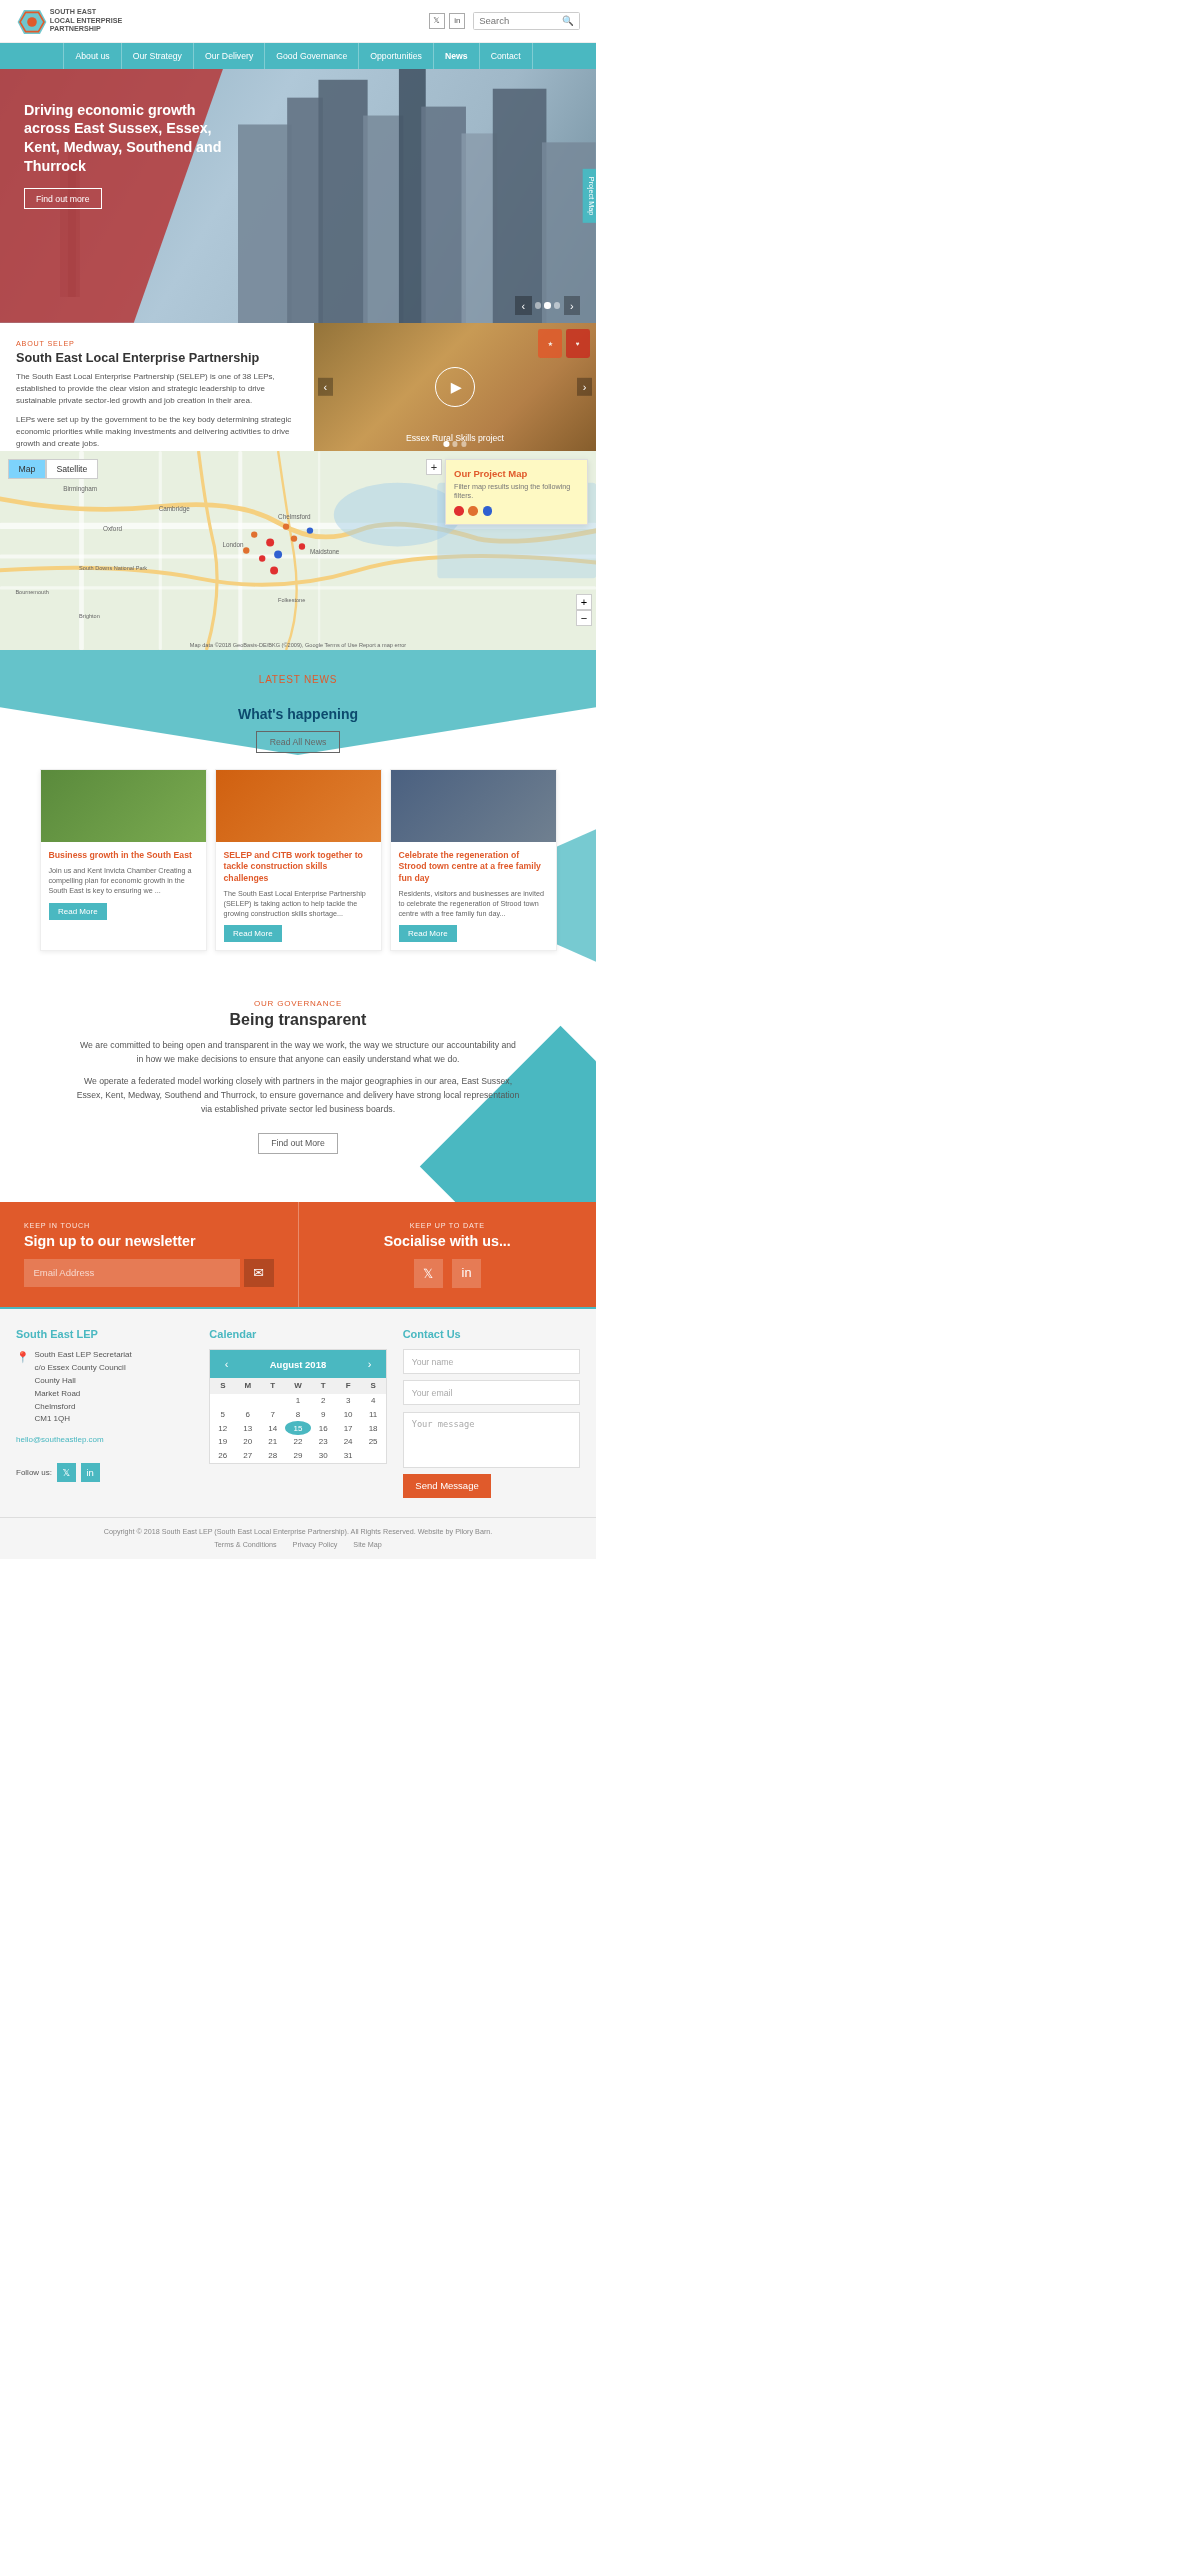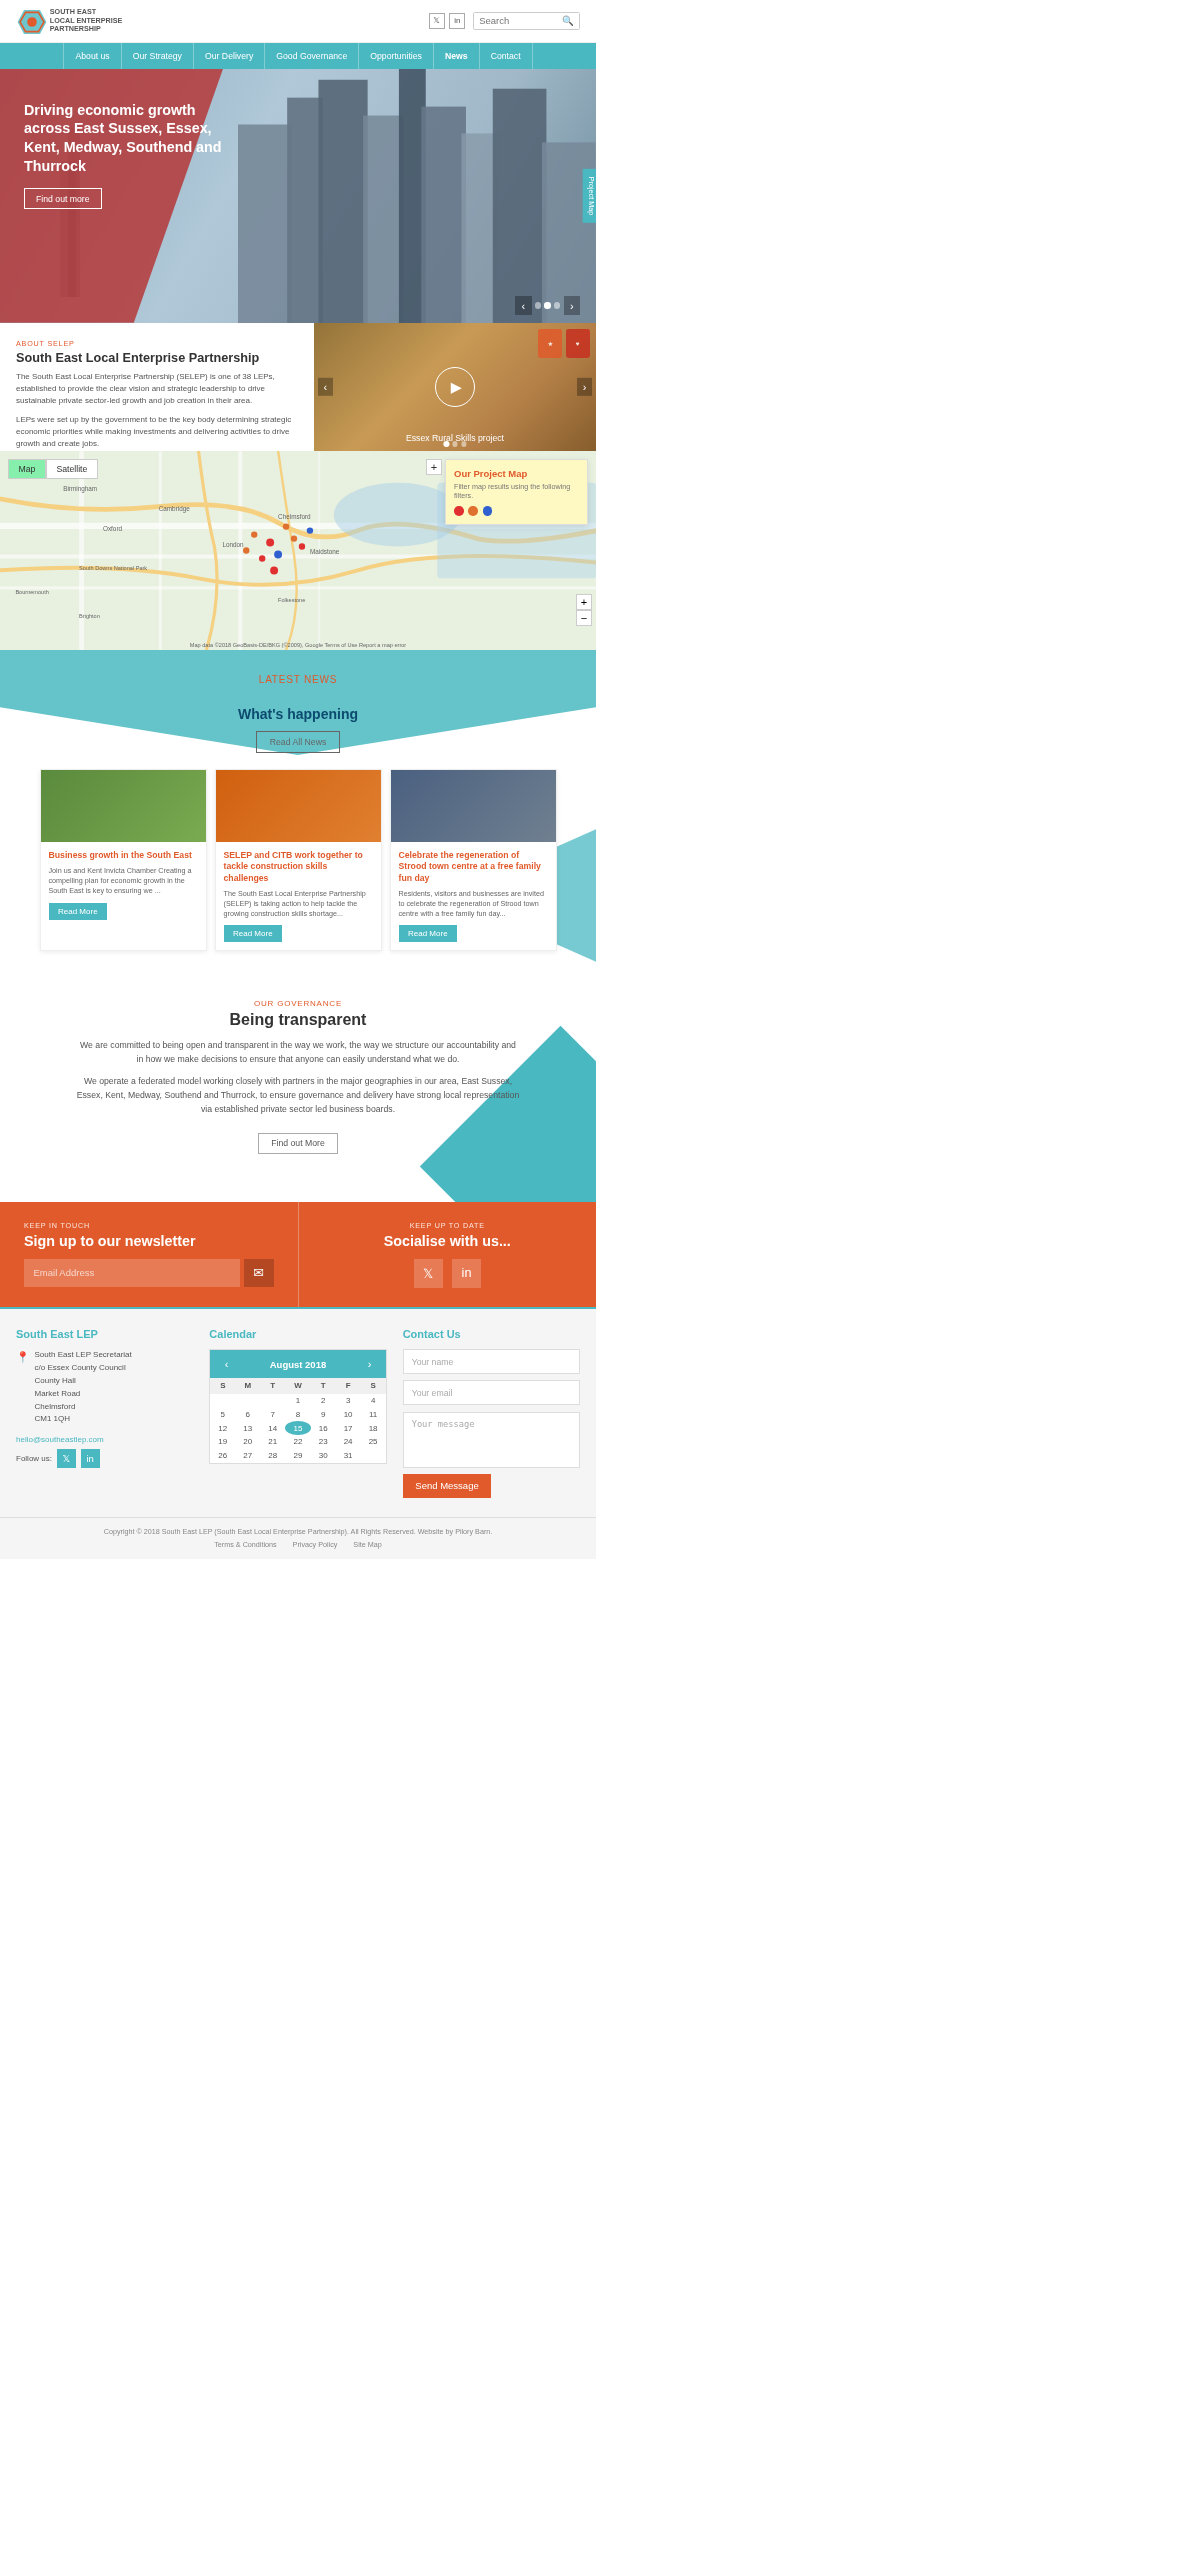--- a/index.html
+++ b/index.html
@@ -51,21 +51,21 @@
     .carousel-dot { width: 5.6px; height: 5.6px; border-radius: 50%; background: rgba(255,255,255,0.5); }
     .carousel-dot.active { background: #fff; }
     .carousel-prev, .carousel-next { position: absolute; top: 50%; transform: translateY(-50%); color: #fff; background: rgba(0,0,0,0.3); border: none; cursor: pointer; padding: 3.2px 5.6px; font-size: 11px; z-index: 10; }
     .carousel-prev { left: 4px; }
     .carousel-next { right: 4px; }
 
     
     .map-section { height: 199px; position: relative; background: #e8ead8; }
     .map-tabs { position: absolute; top: 8px; left: 8px; display: flex; gap: 0; z-index: 5; }
     .map-tab { background: #fff; border: 0.8px solid #ccc; padding: 4px 9.5px; font-size: 8.7px; cursor: pointer; }
-    .map-tab.active { background: #86efac; }
+    .map-tab.active { background: #7dd3fc; }
     .map-placeholder { width: 100%; height: 100%; background: linear-gradient(135deg, #d4e8c2 0%, #b8d4b0 30%, #a0c8e0 60%, #c8d8a8 100%); position: relative; overflow: hidden; }
     .map-overlay-card { position: absolute; top: 8px; right: 8px; background: #fef9c3; border: 0.8px solid #ddd; padding: 8px; width: 143px; z-index: 5; box-shadow: 0 1.6px 6.4px rgba(0,0,0,0.1); }
     .map-overlay-card h4 { font-size: 9.5px; color: #e05a2b; margin-bottom: 3.2px; }
     .map-overlay-card p { font-size: 7.2px; color: #777; }
     .map-plus { position: absolute; top: 8px; right: 154px; background: #fff; border: 0.8px solid #ccc; width: 16px; height: 16px; display: flex; align-items: center; justify-content: center; cursor: pointer; font-size: 11px; z-index: 5; }
     .map-attribution { position: absolute; bottom: 1.6px; left: 50%; transform: translateX(-50%); font-size: 5.6px; color: #666; z-index: 5; white-space: nowrap; }
     .map-zoom { position: absolute; bottom: 24px; right: 4px; display: flex; flex-direction: column; z-index: 5; }
     .map-zoom button { background: #fff; border: 0.8px solid #ccc; width: 16px; height: 16px; cursor: pointer; font-size: 11px; display: flex; align-items: center; justify-content: center; }
     .news-label { font-size: 10px; color: #e05a2b; text-transform: uppercase; letter-spacing: 0.8px; margin-bottom: 3.2px; position: relative; z-index: 2; }
     .news-title { font-size: 14px; color: #0c4a6e; margin-bottom: 9.5px; position: relative; z-index: 2; margin-top: 21px; }
@@ -99,21 +99,21 @@
     .social-follow-icon { width: 29px; height: 29px; background: rgba(255,255,255,0.2); display: flex; align-items: center; justify-content: center; color: #fff; font-size: 12.7px; cursor: pointer; }
 
     
     .footer-main { display: flex; gap: 16px; padding: 19px 16px; background: #f5f5f5; border-top: 2.4px solid #4ab8c1; }
     .footer-col { flex: 1; }
     .footer-col h3 { font-size: 11px; color: #4ab8c1; margin-bottom: 9.5px; font-weight: bold; }
     .footer-col p { font-size: 8px; color: #555; line-height: 1.6; }
     .footer-address { display: flex; gap: 4.8px; margin-bottom: 6.4px; }
     .footer-address-icon { color: #e05a2b; font-size: 11px; flex-shrink: 0; margin-top: 1.6px; }
     .footer-email { color: #4ab8c1; font-size: 8px; text-decoration: none; }
-    .footer-social { display: flex; align-items: center; gap: 4.8px; margin-top: 5px; }
+    .footer-social { display: flex; align-items: center; gap: 4.8px; margin-top: 19px; }
     .footer-social-label { font-size: 8px; color: #555; }
     .footer-social-icon { width: 19px; height: 19px; background: #4ab8c1; display: flex; align-items: center; justify-content: center; color: #fff; font-size: 9.5px; cursor: pointer; }
 
     
     .calendar { background: #fff; border: 0.8px solid #ddd; }
     .cal-header { background: #4ab8c1; color: #fff; display: flex; align-items: center; justify-content: space-between; padding: 6.4px 9.5px; }
     .cal-header h4 { font-size: 9.5px; }
     .cal-nav { background: none; border: none; color: #fff; cursor: pointer; font-size: 11px; padding: 1.6px 4.8px; }
     .cal-table { width: 100%; border-collapse: collapse; }
     .cal-table th { font-size: 8px; color: #555; text-align: center; padding: 3.2px; background: #f0f0f0; }

